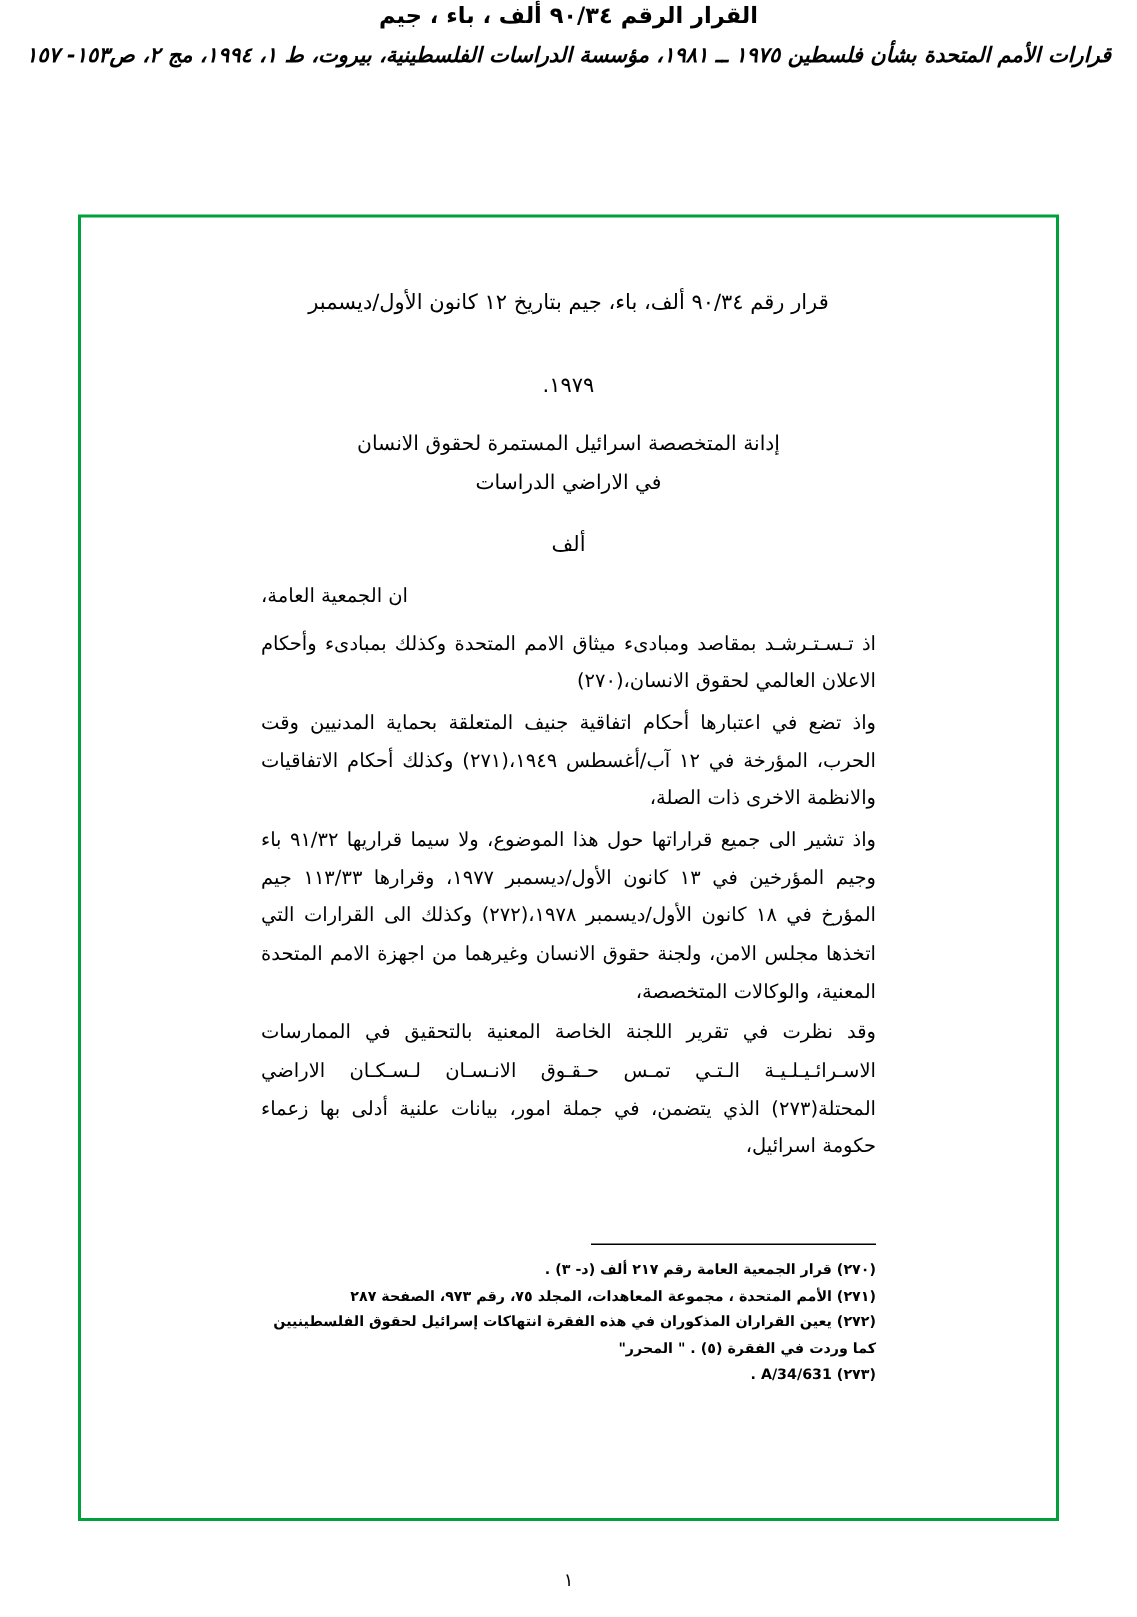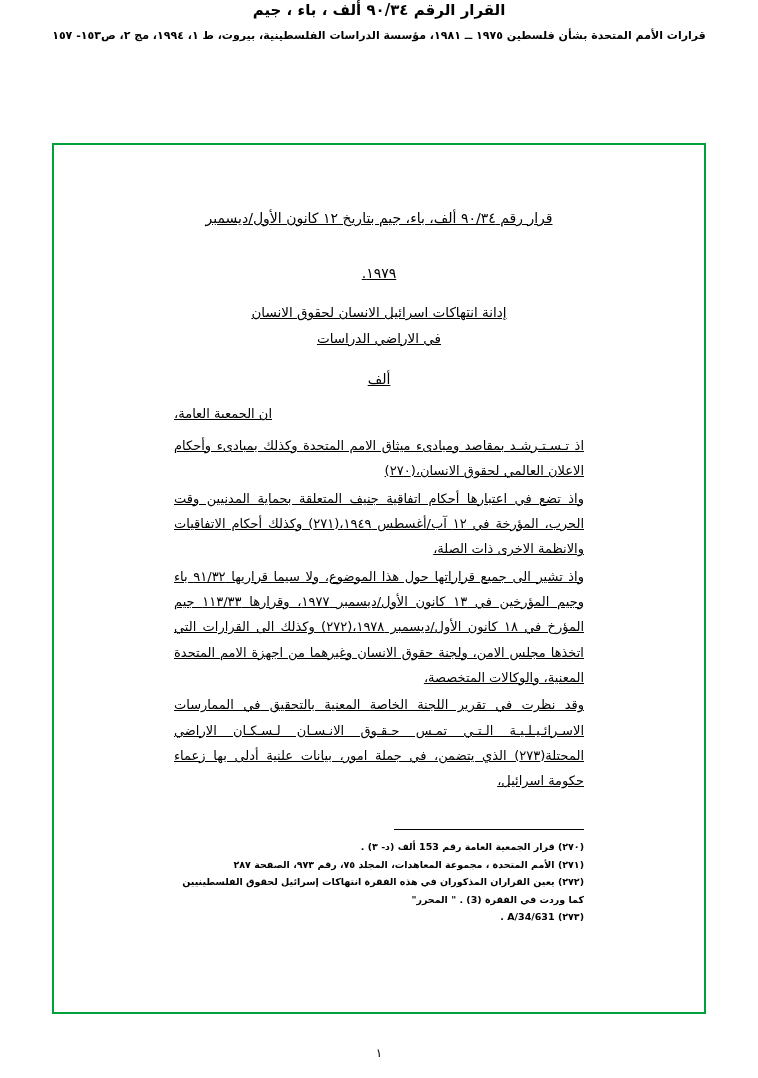--- a/index.html
+++ b/index.html
@@ -27,47 +27,47 @@
     text-align: center;
   }
   .doc-title {
     font-size: 15px;
     font-weight: bold;
     letter-spacing: 0.2px;
     line-height: 1.4;
     direction: rtl;
   }
   .doc-subtitle {
-    font-size: 11px;
+    font-size: 14px;
     font-weight: bold;
     margin-top: 7px;
     direction: rtl;
     line-height: 1.4;
+    font-style: italic;
   }
 
   
   .frame {
     position: absolute;
     left: 52px;
     top: 143px;
     width: 654px;
     height: 871px;
     border: 2.5px solid #00a13a;
     box-sizing: border-box;
   }
 
   .content {
     position: absolute;
     left: 0;
     right: 0;
-    top: 16px;
+    top: 0;
     padding: 44px 120px 0 120px;
     box-sizing: border-box;
     direction: rtl;
-    text-decoration: underline;
   }
 
   .res-head {
     text-align: center;
     font-size: 14px;
     line-height: 1.9;
     font-weight: normal;
   }
   .res-head .line2 {
     display: block;
@@ -141,39 +141,39 @@
   <div class="frame">
 
     <div class="content">
 
       <div class="res-head">
         <span>قرار رقم ٩٠/٣٤ ألف، باء، جيم بتاريخ ١٢ كانون الأول/ديسمبر</span>
         <span class="line2">١٩٧٩.</span>
       </div>
 
       <div class="res-sub">
-        <div>إدانة انتهاكات اسرائيل الانسان لحقوق الانسان</div>
+        <div>إدانة المتخصصة اسرائيل المستمرة لحقوق الانسان</div>
         <div>في الاراضي الدراسات</div>
       </div>
 
       <div class="section-letter">ألف</div>
 
       <p class="para first-lead">ان الجمعية العامة،</p>
       <p class="para">اذ تـسـتـرشـد بمقاصد ومبادىء ميثاق الامم المتحدة وكذلك بمبادىء وأحكام الاعلان العالمي لحقوق الانسان،(٢٧٠)</p>
       <p class="para">واذ تضع في اعتبارها أحكام اتفاقية جنيف المتعلقة بحماية المدنيين وقت الحرب، المؤرخة في ١٢ آب/أغسطس ١٩٤٩،(٢٧١) وكذلك أحكام الاتفاقيات والانظمة الاخرى ذات الصلة،</p>
       <p class="para">واذ تشير الى جميع قراراتها حول هذا الموضوع، ولا سيما قراريها ٩١/٣٢ باء وجيم المؤرخين في ١٣ كانون الأول/ديسمبر ١٩٧٧، وقرارها ١١٣/٣٣ جيم المؤرخ في ١٨ كانون الأول/ديسمبر ١٩٧٨،(٢٧٢) وكذلك الى القرارات التي اتخذها مجلس الامن، ولجنة حقوق الانسان وغيرهما من اجهزة الامم المتحدة المعنية، والوكالات المتخصصة،</p>
       <p class="para">وقد نظرت في تقرير اللجنة الخاصة المعنية بالتحقيق في الممارسات الاسـرائـيـلـيـة الـتـي تمـس حـقـوق الانـسـان لـسـكـان الاراضي المحتلة(٢٧٣) الذي يتضمن، في جملة امور، بيانات علنية أدلى بها زعماء حكومة اسرائيل،</p>
 
     </div>
 
     <div class="footnotes">
       <div class="fn-rule"></div>
-      <div class="fn-item">(٢٧٠) قرار الجمعية العامة رقم 153 ألف (د- ٣) .</div>
+      <div class="fn-item">(٢٧٠) قرار الجمعية العامة رقم ٢١٧ ألف (د- ٣) .</div>
       <div class="fn-item">(٢٧١) الأمم المتحدة ، مجموعة المعاهدات، المجلد ٧٥، رقم ٩٧٣، الصفحة ٢٨٧</div>
-      <div class="fn-item">(٢٧٢) يعين القراران المذكوران في هذه الفقرة انتهاكات إسرائيل لحقوق  الفلسطينيين كما وردت في الفقرة (3) . " المحرر"</div>
+      <div class="fn-item">(٢٧٢) يعين القراران المذكوران في هذه الفقرة انتهاكات إسرائيل لحقوق  الفلسطينيين كما وردت في الفقرة (٥) . " المحرر"</div>
       <div class="fn-item">(٢٧٣) A/34/631 .</div>
     </div>
 
   </div>
 
   <div class="page-number">١</div>
 
 </div>
 
 </body></html>

